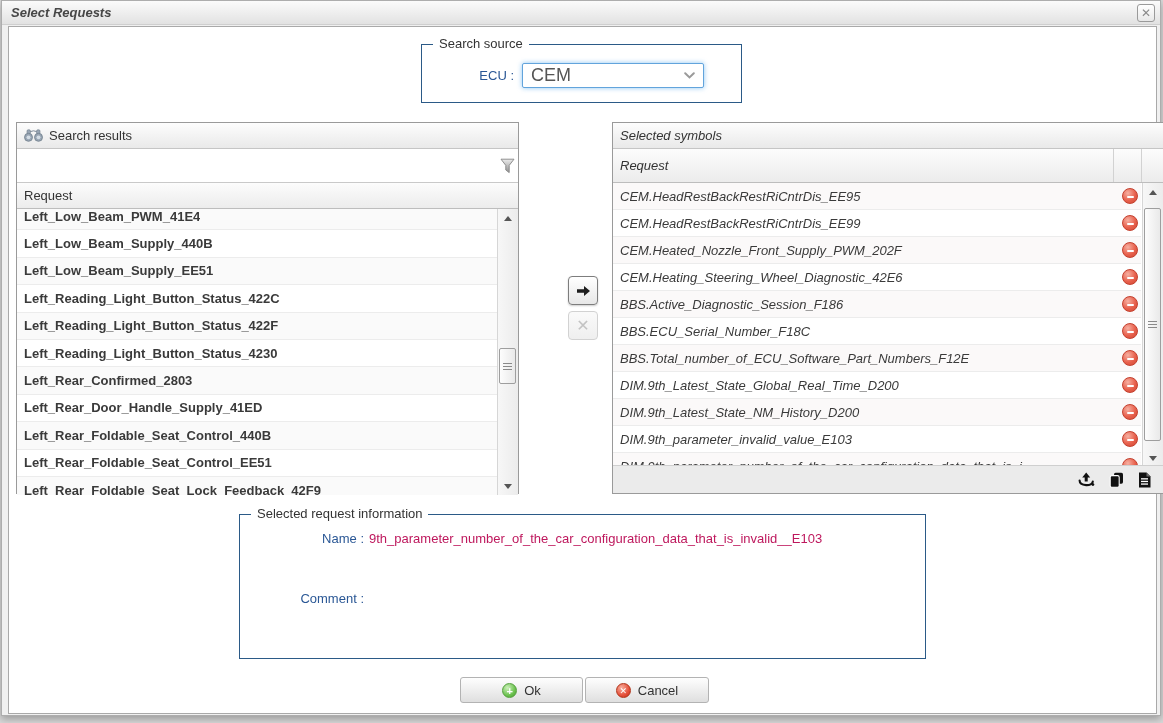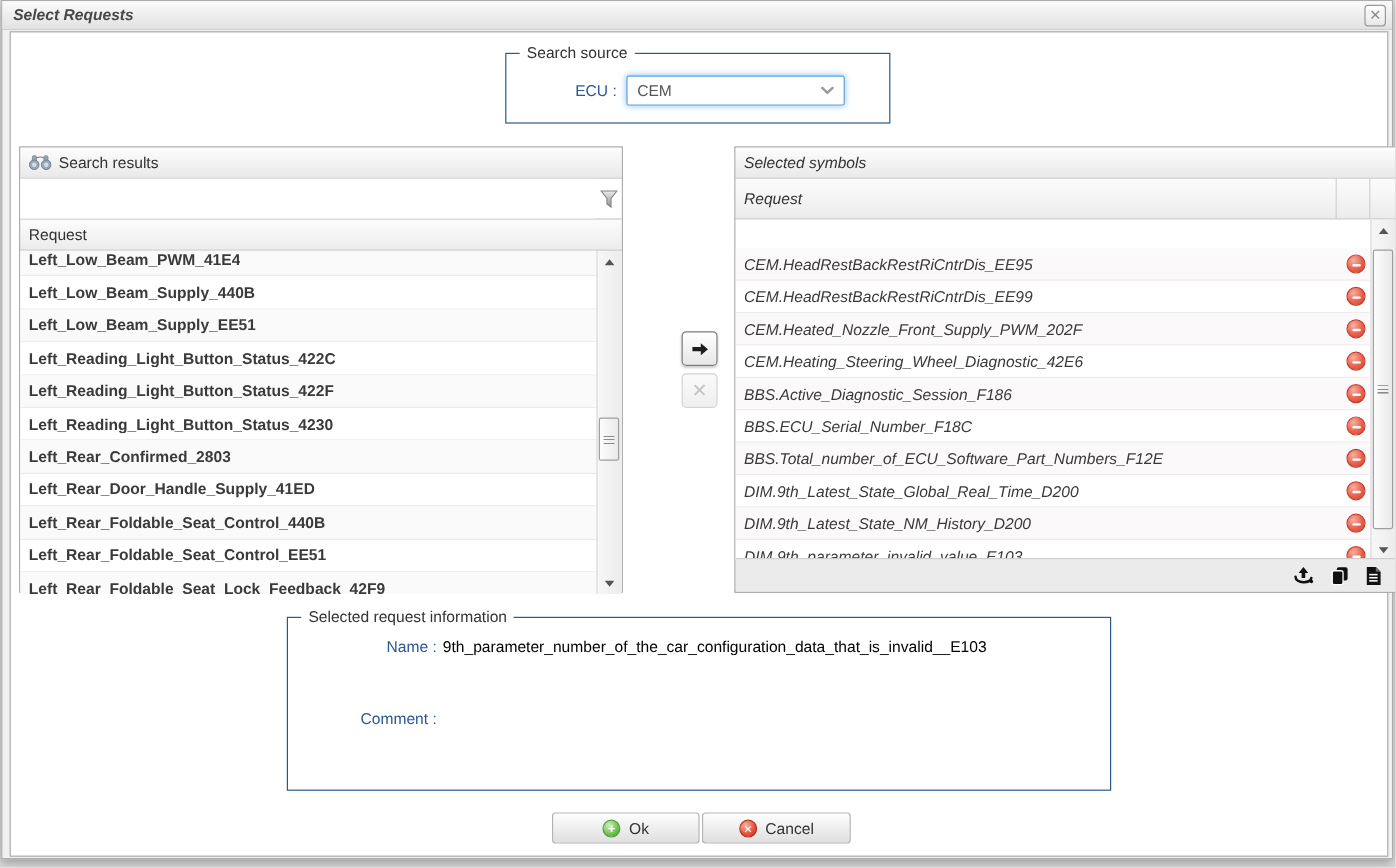--- a/index.html
+++ b/index.html
@@ -20,21 +20,21 @@
 
   
   .fset{position:absolute;border:1px solid #2b5a87;}
   .legend{position:absolute;top:-9px;left:11px;background:#ffffff;padding:0 6px;font-size:13px;color:#333;}
 
   
   .fs-source{left:412px;top:17px;width:321px;height:59px;}
   .ecu-label{position:absolute;left:0;top:23px;width:92px;text-align:right;font-size:13px;color:#2a5795;}
   .ecu-select{position:absolute;left:100px;top:18px;width:182px;height:25px;background:#fff;
               border:1px solid #62a4dc;box-shadow:0 0 5px rgba(82,168,236,.65);border-radius:2px;
-              font-size:13px;color:#555;display:flex;align-items:center;padding:0 8px;cursor:pointer;}
+              font-size:18px;color:#555;display:flex;align-items:center;padding:0 8px;cursor:pointer;}
   .ecu-select .chev{margin-left:auto;display:flex;}
 
   
   .panel{position:absolute;border:1px solid #9a9a9a;background:#fff;}
   .panel-left{left:7px;top:95px;width:503px;height:372px;}
   .panel-right{left:603px;top:95px;width:552px;height:372px;font-style:italic;}
   .panel-hd{height:26px;background:linear-gradient(#fdfdfd,#e9e9e9);border-bottom:1px solid #c5c5c5;
             display:flex;align-items:center;gap:6px;padding:0 7px;font-size:13px;color:#333;}
   .filter-row{height:34px;border-bottom:1px solid #c9c9c9;position:relative;background:#fff;}
   .filter-input{position:absolute;left:0;top:0;width:calc(100% - 22px);height:100%;border:0;outline:none;
@@ -44,21 +44,21 @@
           font-size:13px;color:#333;display:flex;align-items:center;}
   .col-hd .c-main{flex:1;padding-left:7px;}
   .col-hd-right{height:34px;}
   .col-hd .c-sm{width:28px;height:100%;border-left:1px solid #d2d2d2;}
   .col-hd .c-sb{width:22px;height:100%;border-left:1px solid #d2d2d2;}
 
   .list{position:absolute;left:0;right:0;overflow:hidden;background:#fff;}
   .list-left{top:86px;height:286px;}
   .list-right{top:60px;height:284px;}
   .rows-left{position:absolute;left:0;right:21px;top:-6px;}
-  .rows-right{position:absolute;left:0;right:22px;top:0;margin-top:24px;}
+  .rows-right{position:absolute;left:0;right:22px;top:0;}
   .lrow,.rrow{height:27.4px;border-bottom:1px solid #ececec;font-size:13px;color:#3a3a3a;
               display:flex;align-items:center;white-space:nowrap;overflow:hidden;background:#fff;}
   .rrow{height:27px;position:relative;}
   .rows-left .lrow:nth-child(odd){background:#fafafa;}
   .rows-right .rrow:nth-child(odd){background:#fbf9f9;}
   .lrow span{padding-left:7px;overflow:hidden;font-weight:bold;}
   .rrow .rtxt{padding-left:7px;flex:1;overflow:hidden;}
   .rm{position:absolute;right:3px;top:5px;width:16px;height:16px;border-radius:50%;
       background:radial-gradient(circle at 35% 30%,#f6b0a2,#e8604c 55%,#cf4934);
       border:1px solid #c4402e;cursor:pointer;}
@@ -86,21 +86,21 @@
         display:flex;align-items:center;justify-content:center;cursor:pointer;}
   .btn-arrow{top:249px;border:1px solid #7d7d7d;background:linear-gradient(#ffffff,#e7e7e7);
              box-shadow:0 1px 2px rgba(0,0,0,.2);}
   .btn-clear{top:284px;border:1px solid #d2d2d2;background:linear-gradient(#fafafa,#efefef);
              color:#c3c3c3;font-size:16px;font-weight:bold;}
 
   
   .fs-info{left:230px;top:487px;width:687px;height:145px;}
   .info-row{position:absolute;left:0;right:6px;display:flex;font-size:13px;}
   .info-label{width:124px;text-align:right;color:#2a5795;flex:none;}
-  .info-value{padding-left:5px;color:#000000;white-space:nowrap;overflow:hidden;text-align:center;}
+  .info-value{padding-left:5px;color:#be185d;white-space:nowrap;overflow:hidden;text-align:center;}
   .row-name{top:16px;} .row-comment{top:76px;}
 
   
   .btn{position:absolute;top:650px;height:26px;border:1px solid #b3b3b3;border-radius:3px;
        background:linear-gradient(#fefefe,#dfdfdf);font-size:13px;color:#333;
        display:flex;align-items:center;justify-content:center;gap:7px;cursor:pointer;}
   .btn-ok{left:451px;width:123px;}
   .btn-cancel{left:576px;width:124px;}
   .ic-ok{width:15px;height:15px;border-radius:50%;color:#fff;font-size:11px;font-weight:bold;
          line-height:14px;text-align:center;

